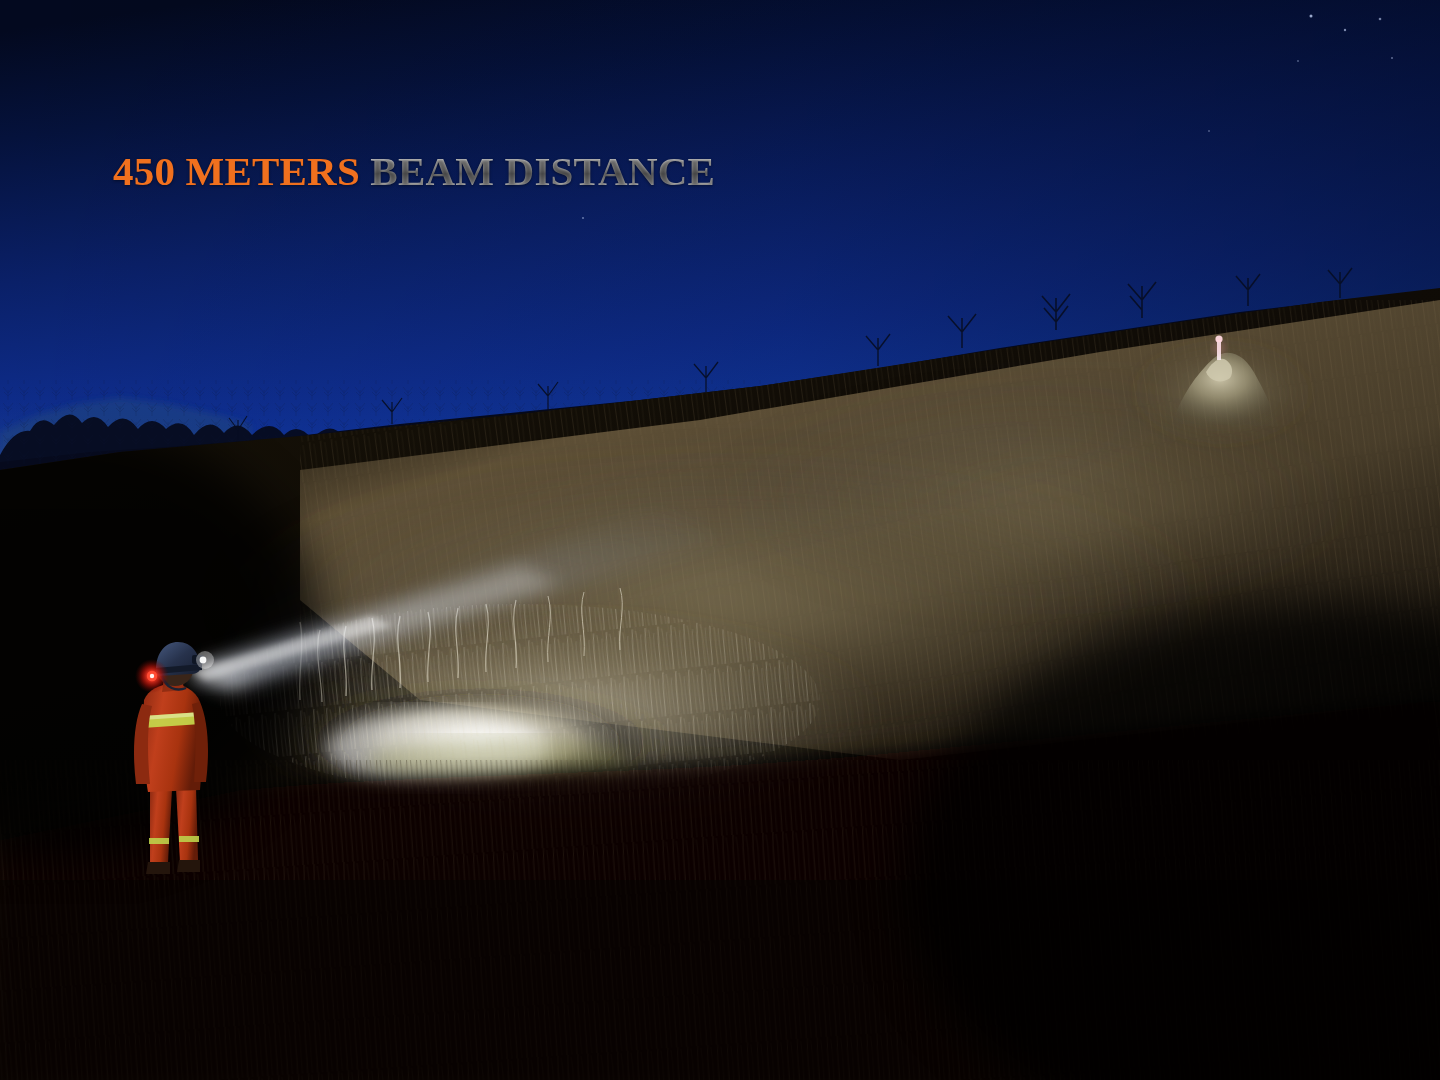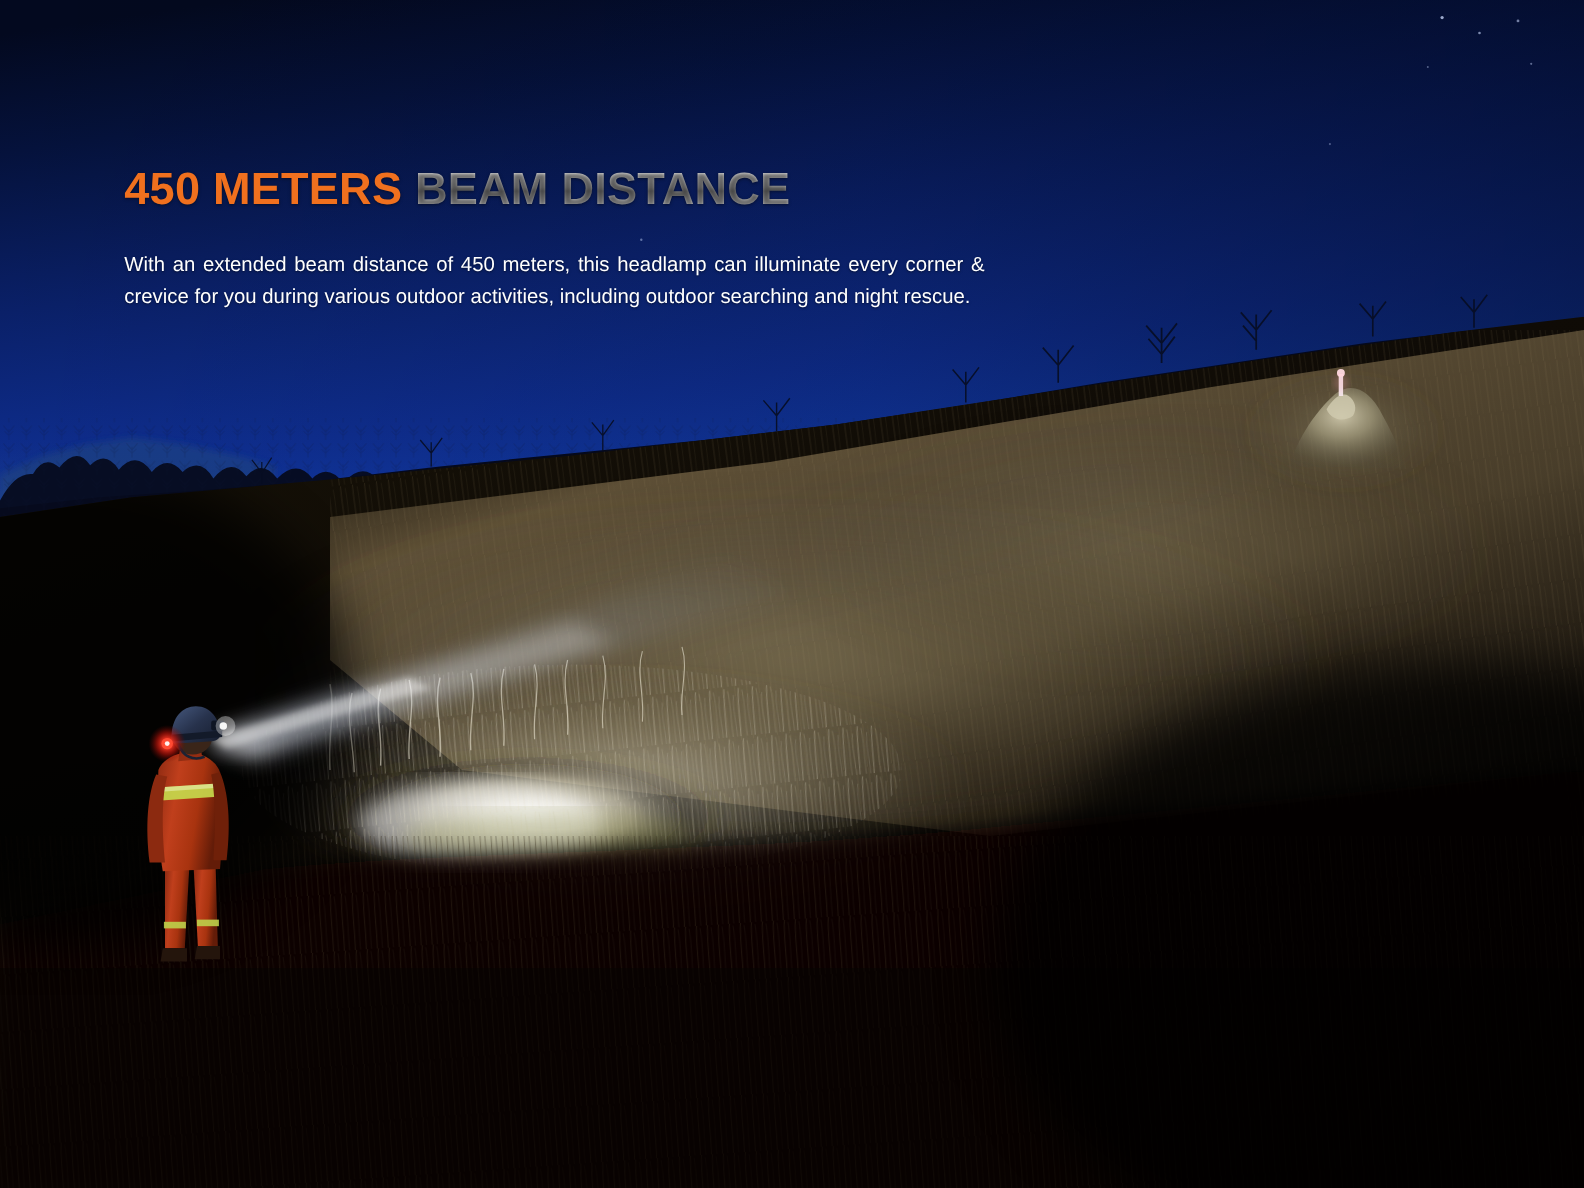--- a/index.html
+++ b/index.html
@@ -6,21 +6,21 @@
   html, body {
     margin: 0;
     padding: 0;
     background: #000;
   }
   #stage {
     position: relative;
     width: 1440px;
     height: 1080px;
     overflow: hidden;
-    font-family: Liberation Sans, sans-serif;
+    font-family: Liberation Serif, serif;
     background: #05102f;
   }
   #scene {
     position: absolute;
     inset: 0;
     width: 1440px;
     height: 1080px;
     display: block;
   }
   
@@ -375,20 +375,15 @@
     <circle cx="205" cy="660" r="9" fill="#ffffff" opacity="0.35"></circle>
 
     <circle cx="152" cy="676" r="17" fill="url(#redLamp)"></circle>
     <circle cx="152" cy="676" r="5.2" fill="#ff4b33"></circle>
     <circle cx="152" cy="676" r="2.2" fill="#fff2ef"></circle>
   </svg>
 
   <div class="copy">
     <h1 class="headline"><span class="hl-orange">450 METERS</span><span class="hl-silver"> BEAM DISTANCE</span></h1>
 
-    <p class="body-copy">
-      <span>With an extended beam distance of 450 meters, this headlamp can illuminate</span>
-      <span>every corner &amp; crevice for you during various outdoor activities, including outdoor</span>
-      <span class="last-line">searching and night rescue.</span>
-    </p>
   </div>
 
 </div>
 
 </body></html>

